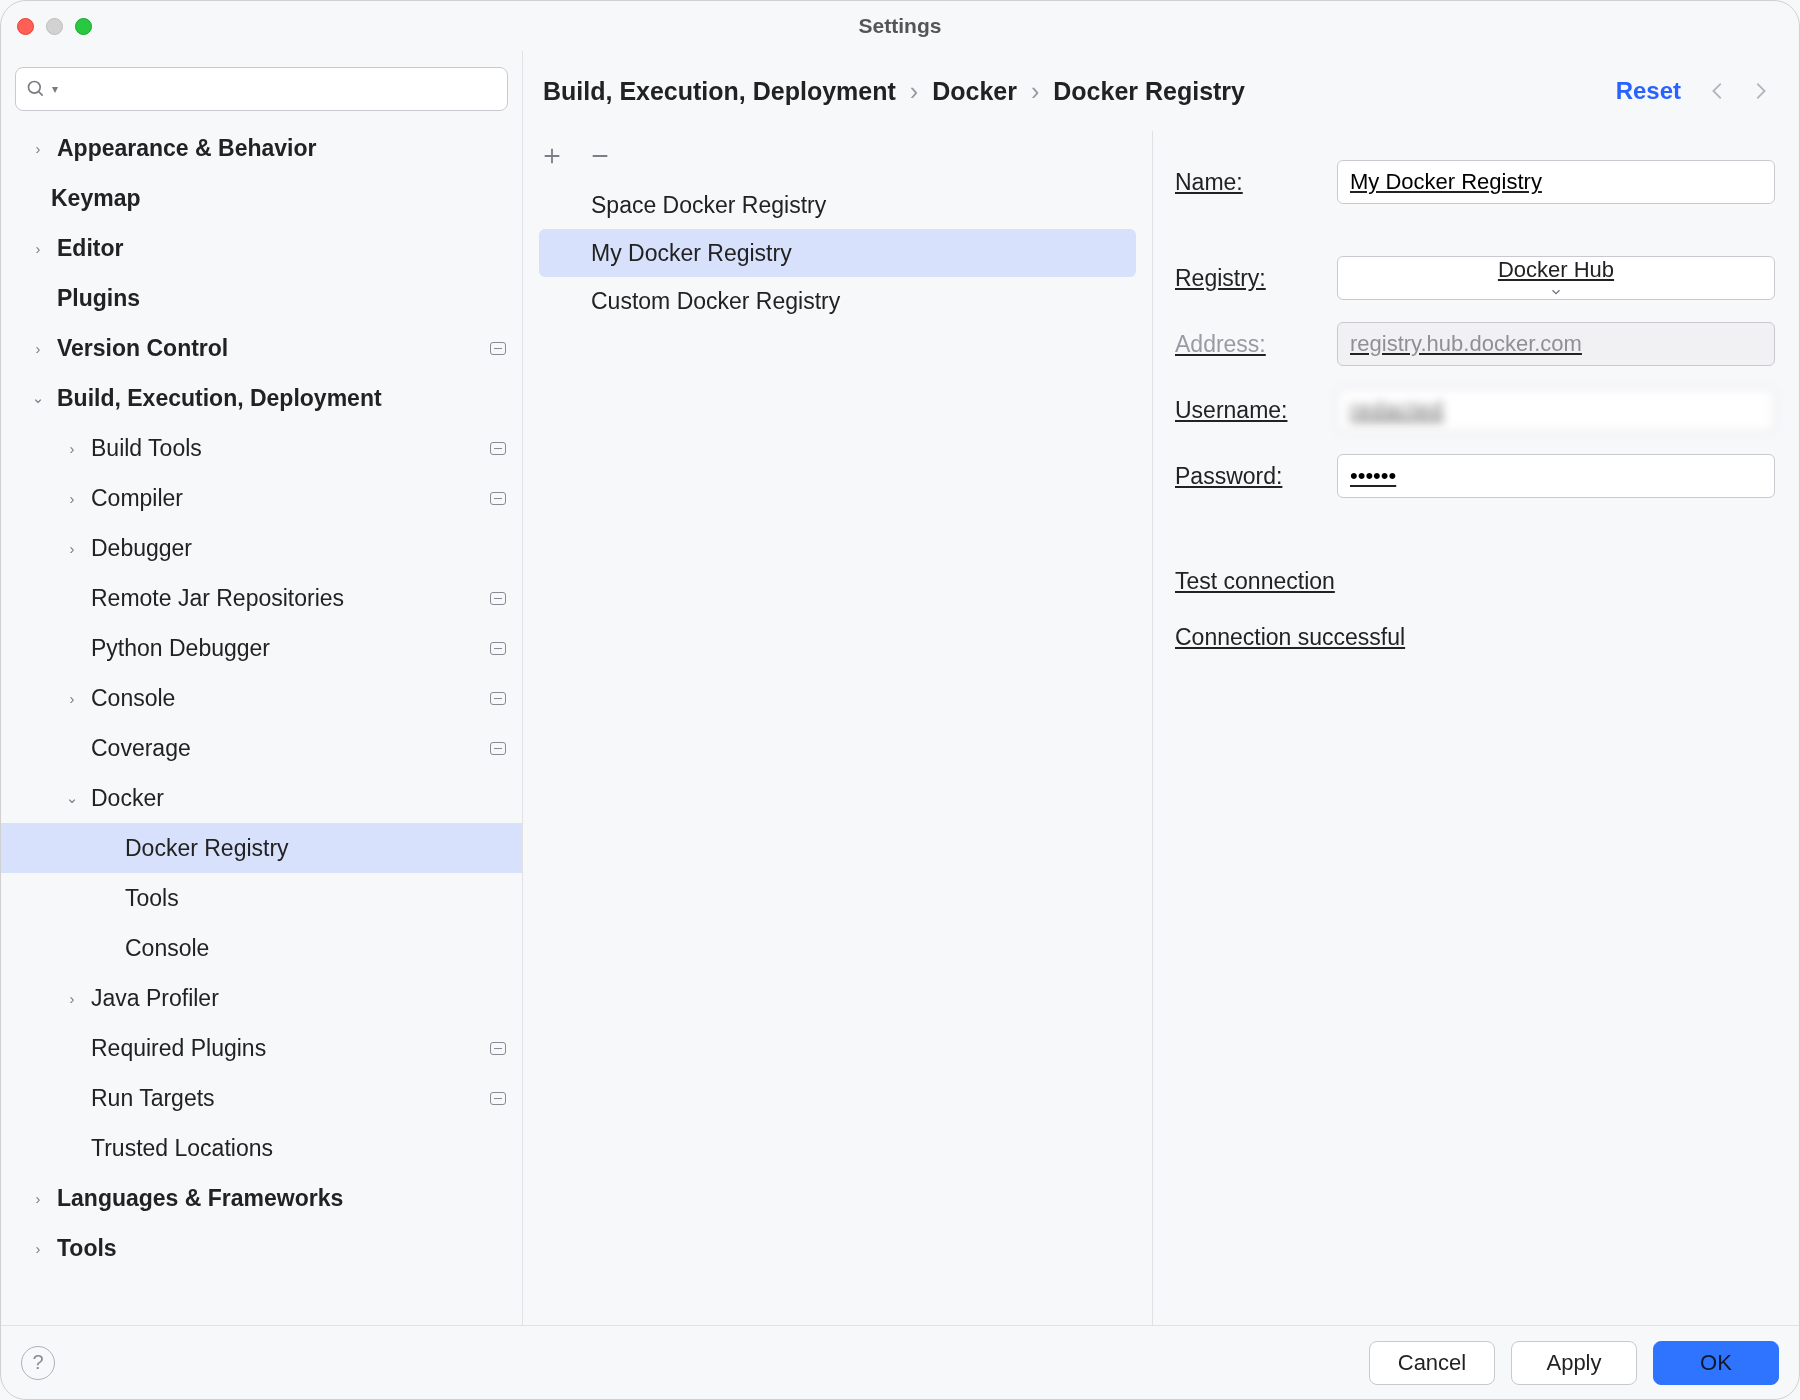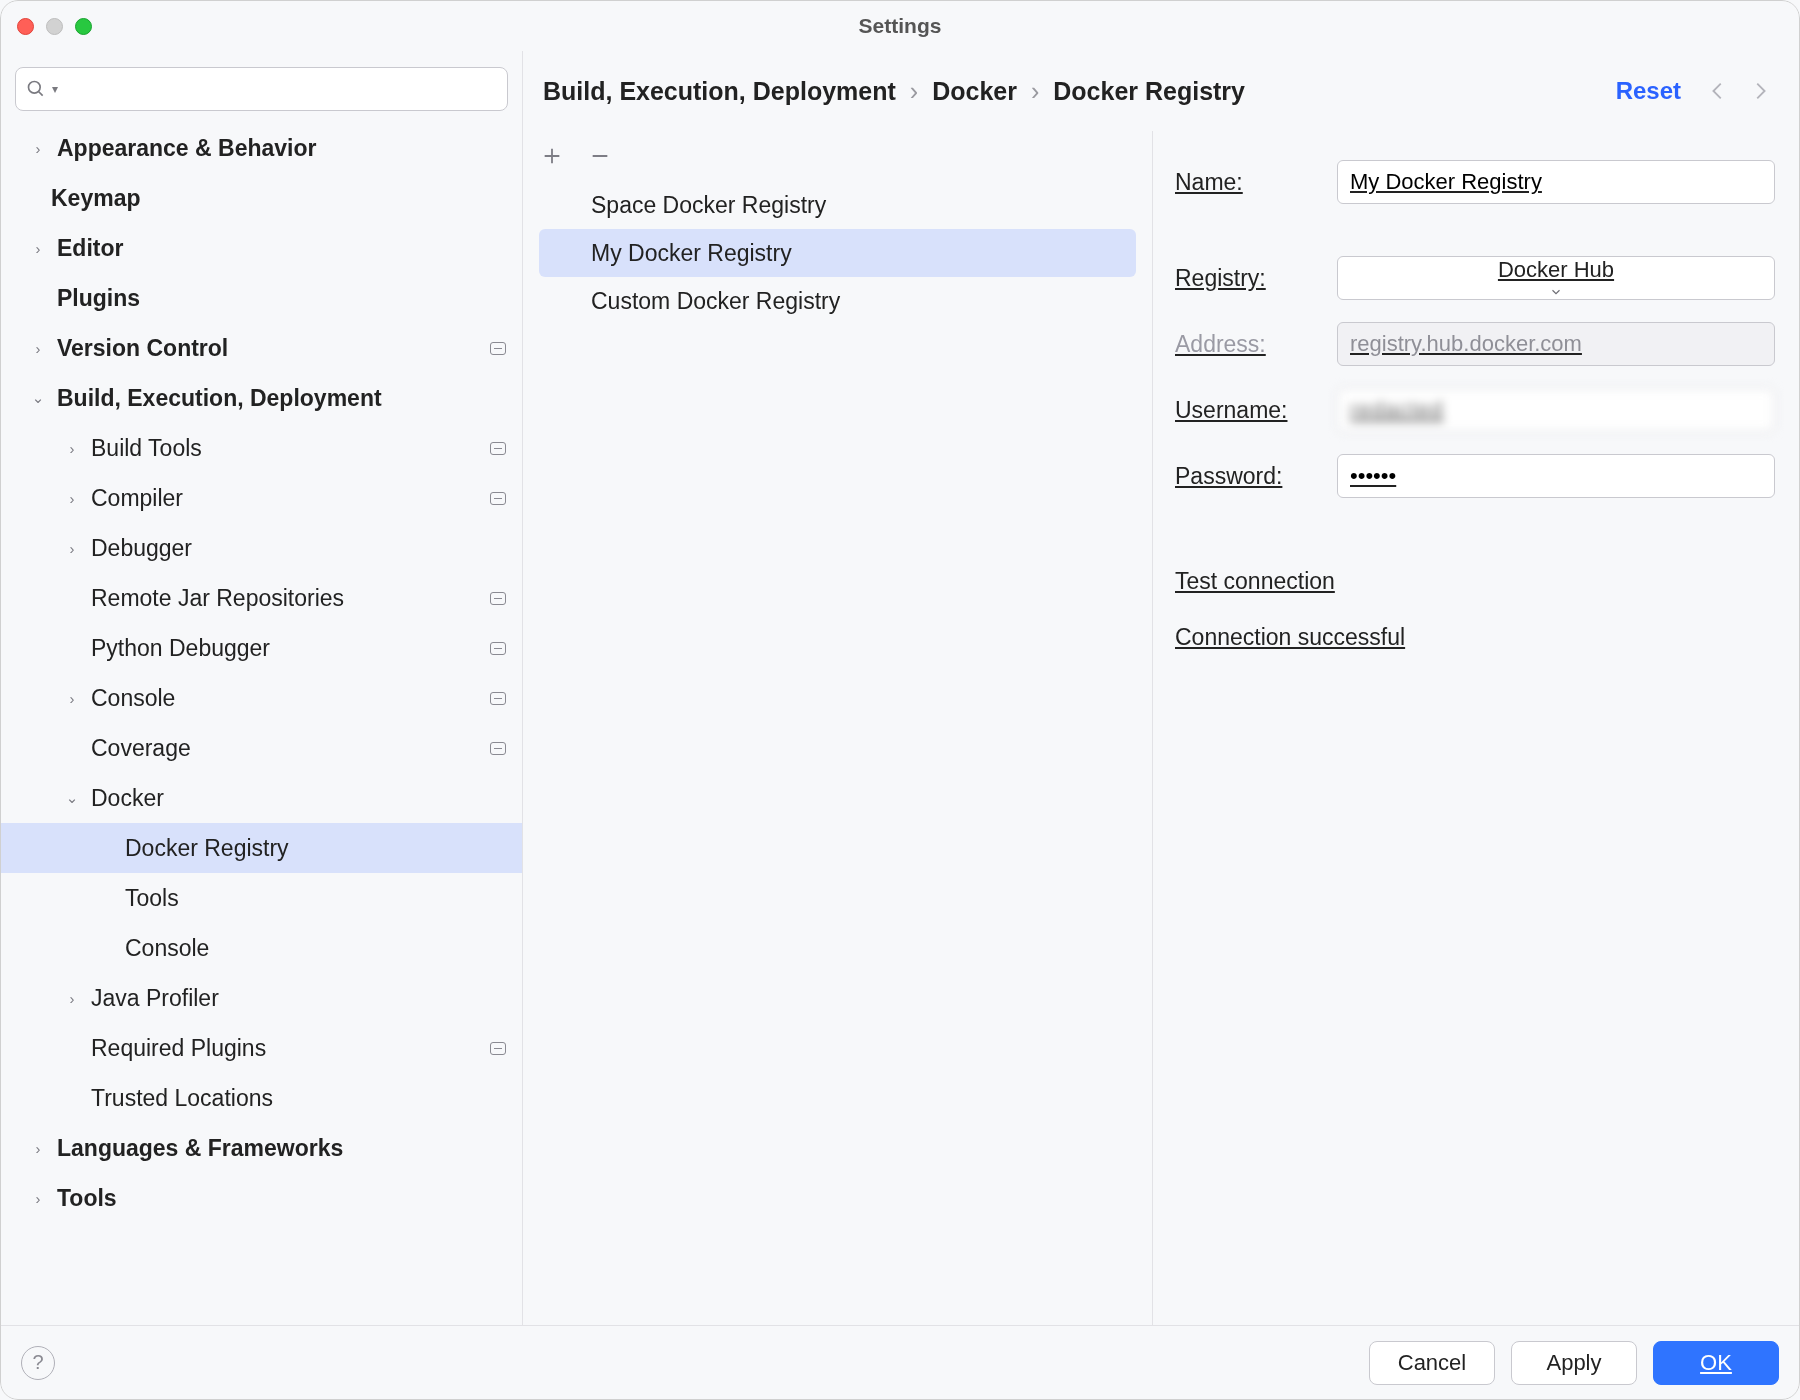--- a/index.html
+++ b/index.html
@@ -8,21 +8,21 @@
     font-family: -apple-system, BlinkMacSystemFont, "Segoe UI", Helvetica, Arial, sans-serif;
     font-size: 20px;
     background: #f7f8fa;
     color: #222;
     border-radius: 18px;
   }
   .window {
     width: 1800px;
     height: 1400px;
     background: #f7f8fa;
-    border-radius: 18px;
+    border-radius: 26px;
     display: flex;
     flex-direction: column;
     overflow: hidden;
     border: 1px solid #d0d0d0;
   }
   .titlebar {
     height: 50px;
     display: flex;
     align-items: center;
     padding: 0 16px;
@@ -177,21 +177,21 @@
     width:34px; height:34px; border:1.8px solid #b0b0b8; border-radius:50%;
     display:flex; align-items:center; justify-content:center;
     color:#8a8a92; font-size:20px;
   }
   .footer .spacer { flex:1; }
   .btn {
     height:44px; min-width:126px; padding:0 22px;
     border:1px solid #c9c9cf; border-radius:8px; background:#fff;
     font-size:22px; color:#222; cursor:pointer;
   }
-  .btn.primary { background:#2f74ff; border-color:#2f74ff; color:#ffffff;text-decoration:underline; }
+  .btn.primary { background:#2f74ff; border-color:#2f74ff; color:#0f172a; }
 </style>
 </head>
 <body>
 
 <div class="window">
 
   <div class="titlebar">
     <div class="traffic-lights">
       <div class="tl-dot tl-close"></div>
       <div class="tl-dot tl-min"></div>
@@ -312,20 +312,26 @@
             <span class="spacer"></span>
           </div>
           <div class="node" style="padding-left: 62px;">
             <span class="caret empty">·</span>
             <span class="label" style="margin-left: 10px;">Required Plugins</span>
             <span class="spacer"></span>
             <span class="marker"></span>
           </div>
           <div class="node" style="padding-left: 62px;">
             <span class="caret empty">·</span>
+            <span class="label" style="margin-left: 10px;">Run Targets</span>
+            <span class="spacer"></span>
+            <span class="marker"></span>
+          </div>
+          <div class="node" style="padding-left: 62px;">
+            <span class="caret empty">·</span>
             <span class="label" style="margin-left: 10px;">Trusted Locations</span>
             <span class="spacer"></span>
           </div>
           <div class="node bold" style="padding-left: 28px;">
             <span class="caret">›</span>
             <span class="label" style="margin-left: 10px;">Languages &amp; Frameworks</span>
             <span class="spacer"></span>
           </div>
           <div class="node bold" style="padding-left: 28px;">
             <span class="caret">›</span>

